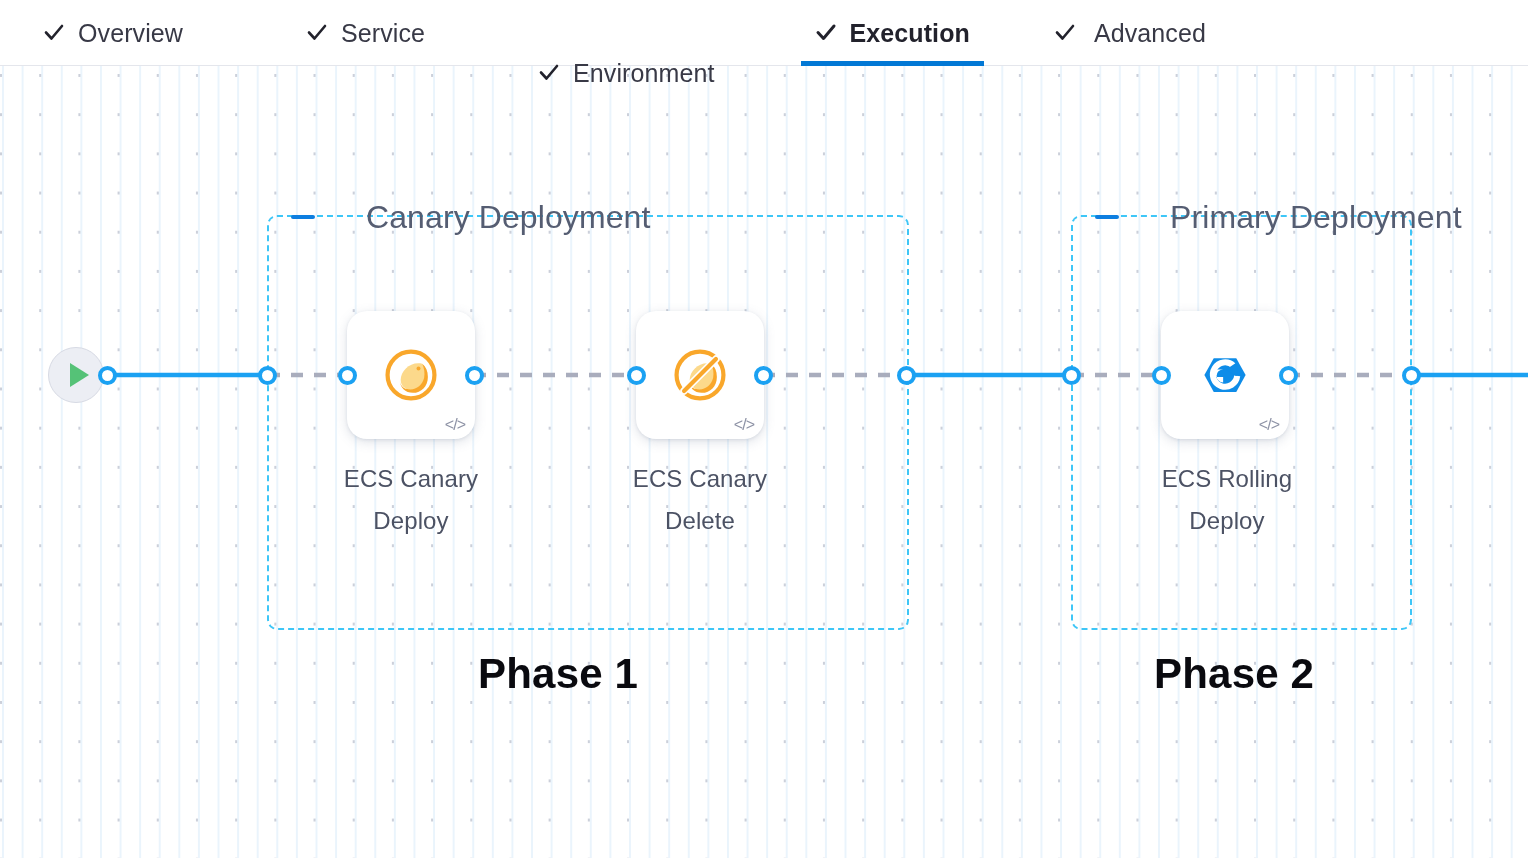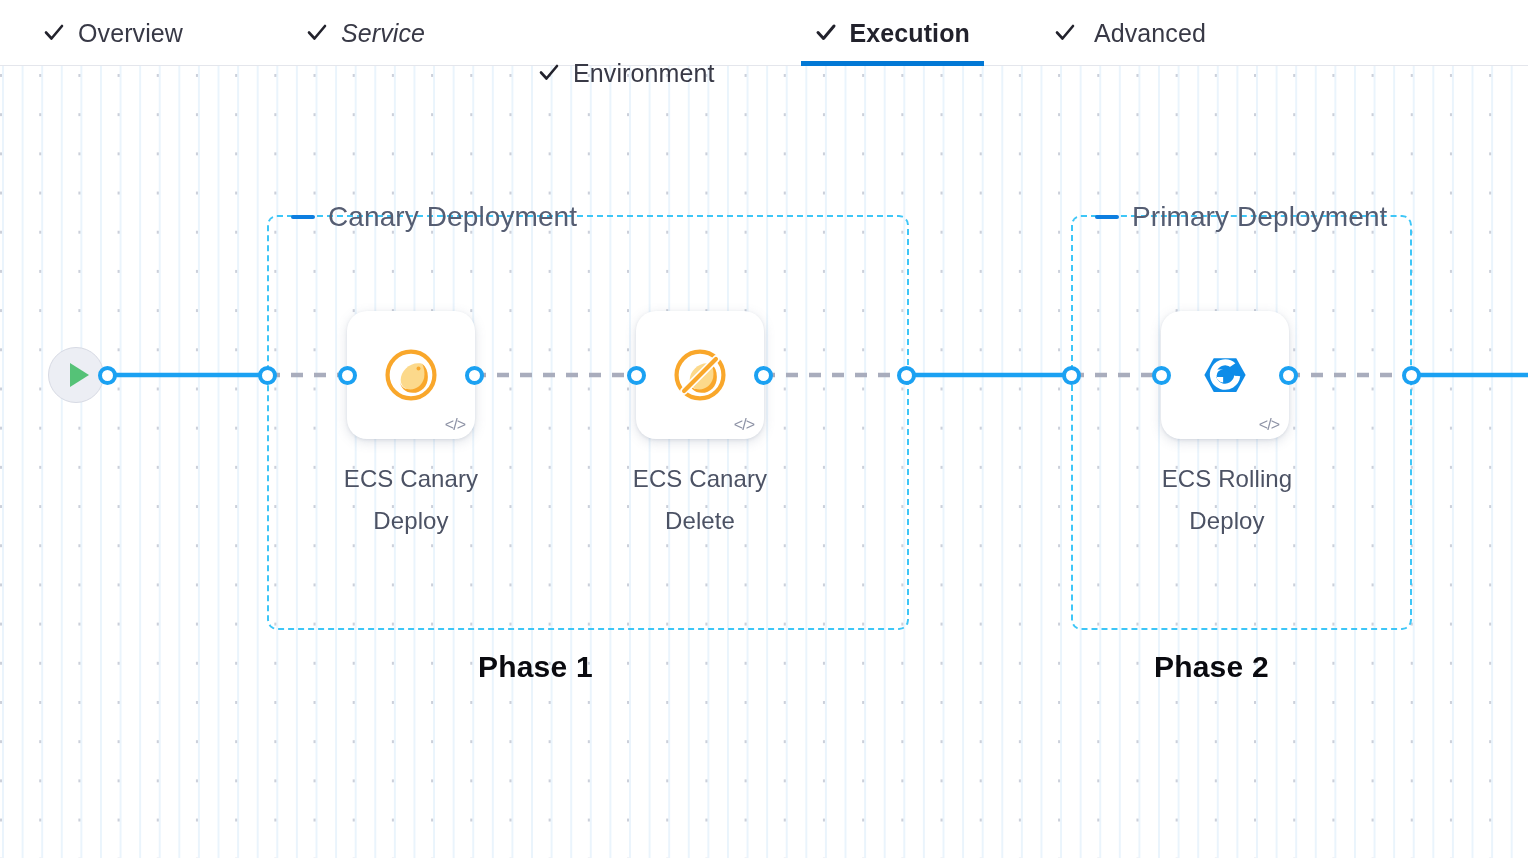--- a/index.html
+++ b/index.html
@@ -52,21 +52,21 @@
   .tab .underline {
     display: none;
     position: absolute;
     left: 0; right: 0; bottom: 0;
     height: 5px;
     background: #0278d5;
   }
   .tab.active .underline { display: block; }
 
   .tab-sp-0 { margin-left: 29px; align-items: center; }
-  .tab-sp-1 { margin-left: 95px; font-style: italic; }
+  .tab-sp-1 { margin-left: 95px; }
   .tab-sp-2 { margin-left: 85px; margin-top: 40px; }
   .tab-sp-3 { margin-left: 72px; text-align: center; }
   .tab-sp-4 { margin-left: 56px; gap: 18px; }
 
   
   .canvas {
     position: absolute;
     left: 0; top: 66px;
     width: 1528px;
     height: 792px;
@@ -101,24 +101,25 @@
     background: transparent;
   }
   .group-collapse {
     width: 24px; height: 4px;
     background: #0d7ee0;
     border-radius: 2px;
     display: inline-block;
     flex: none;
   }
   .group-name {
-    font-size: 28px;
+    font-size: 32px;
     color: #555d72;
     white-space: nowrap;
     letter-spacing: .1px;
+    margin-left: 38px;
   }
 
   
   .node {
     position: absolute;
     width: 128px;
     height: 128px;
     border-radius: 20px;
     background: #ffffff;
     box-shadow: 0 3px 12px rgba(96,110,140,.20), 0 1px 3px rgba(96,110,140,.14);
@@ -175,21 +176,21 @@
     width: 19px; height: 19px;
     border-radius: 50%;
     background: #ffffff;
     border: 4.5px solid #1ba1f2;
     cursor: pointer;
   }
 
   
   .phase {
     position: absolute;
-    font-size: 30px;
+    font-size: 42px;
     font-weight: bold;
     color: #0a0a0f;
     letter-spacing: .2px;
     white-space: nowrap;
     text-align: right;
   }
 </style>
 </head>
 <body>
 

